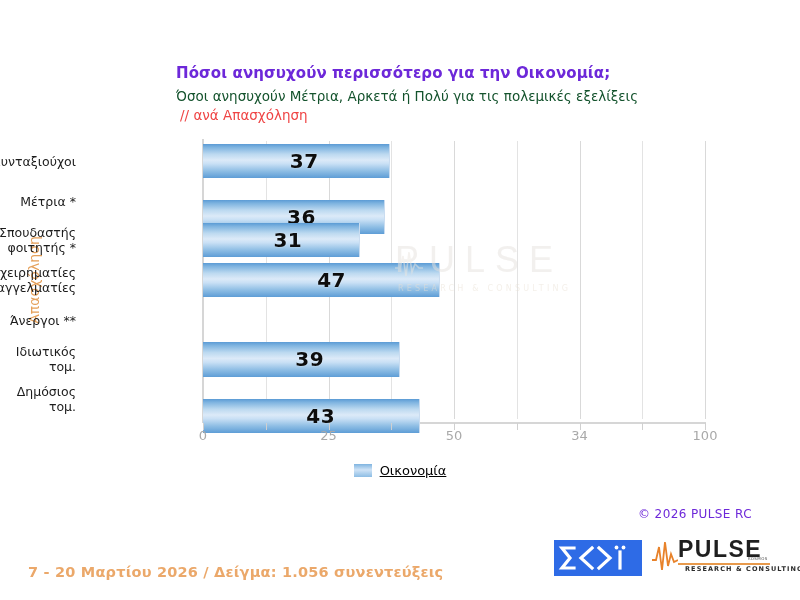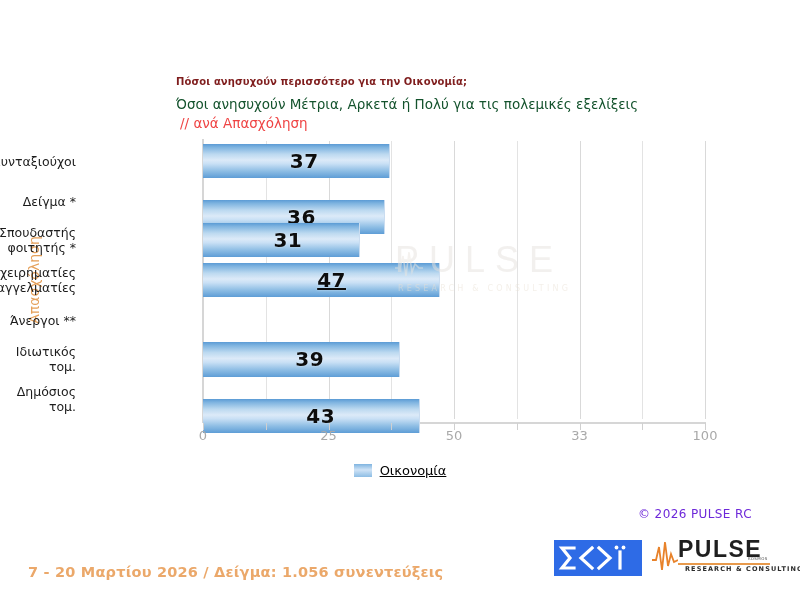--- a/index.html
+++ b/index.html
@@ -7,22 +7,22 @@
     width:800px;height:600px;
     background:#ffffff;
     font-family:"DejaVu Sans","Liberation Sans",sans-serif;
     overflow:hidden;
     position:relative;
   }
 
   
   #title-block{position:absolute;left:176px;top:64px;width:600px;}
   #chart-title{
-    font-size:10px;font-weight:bold;color:#7f1d1d;letter-spacing:0.1px;
-    line-height:19px;white-space:nowrap;margin-top:8px;
+    font-size:15px;font-weight:bold;color:#6d28d9;letter-spacing:0.1px;
+    line-height:19px;white-space:nowrap;
   }
   #chart-subtitle{
     font-size:13.5px;color:#14532d;line-height:19px;margin-top:4px;
     white-space:nowrap;
   }
   #chart-subtitle2{
     font-size:13.5px;color:#ef4444;line-height:19px;padding-left:4px;
     white-space:nowrap;
   }
 
@@ -197,21 +197,21 @@
       <div class="bar-row" style="top: 59px; height: 34.2143px;">
         <div class="bar" style="width: 180.72px;"></div>
         <div class="bar-label" style="left: 98.4924px;">36</div>
       </div>
       <div class="bar-row" style="top: 82.1786px; height: 34.2143px; text-align: right;">
         <div class="bar" style="width: 155.62px;"></div>
         <div class="bar-label" style="left: 84.8129px;">31</div>
       </div>
       <div class="bar-row" style="top: 121.893px; height: 34.2143px;">
         <div class="bar" style="width: 235.94px;"></div>
-        <div class="bar-label" style="left: 128.587px; text-decoration: underline;">47</div>
+        <div class="bar-label" style="left: 128.587px;">47</div>
       </div>
       <div class="bar-row" style="top: 201.321px; height: 34.2143px;">
         <div class="bar" style="width: 195.78px;"></div>
         <div class="bar-label" style="left: 106.7px;">39</div>
       </div>
       <div class="bar-row" style="top: 258px; height: 34.2143px;">
         <div class="bar" style="width: 215.86px;"></div>
         <div class="bar-label" style="left: 117.644px;">43</div>
       </div>
     </div>
@@ -228,24 +228,24 @@
     <div class="tickmark" style="left: 454px;"></div>
     <div class="tickmark" style="left: 579.5px;"></div>
     <div class="tickmark" style="left: 705px;"></div>
     <div class="tickmark" style="left: 265.75px;"></div>
     <div class="tickmark" style="left: 391.25px;"></div>
     <div class="tickmark" style="left: 516.75px;"></div>
     <div class="tickmark" style="left: 642.25px;"></div>
     <div class="xticklabel" style="left: 203px;">0</div>
     <div class="xticklabel" style="left: 328.5px;">25</div>
     <div class="xticklabel" style="left: 454px;">50</div>
-    <div class="xticklabel" style="left: 579.5px;">33</div>
+    <div class="xticklabel" style="left: 579.5px;">34</div>
     <div class="xticklabel" style="left: 705px;">100</div>
     <div class="cat-label" style="top: 160.857px;">Συνταξιούχοι</div>
-    <div class="cat-label" style="top: 200.571px;">Δείγμα *</div>
+    <div class="cat-label" style="top: 200.571px;">Μέτρια *</div>
     <div class="cat-label" style="top: 240.286px; text-align: right;">Σπουδαστής
 φοιτητής *</div>
     <div class="cat-label" style="top: 280px;">Επιχειρηματίες
 Επαγγελματίες</div>
     <div class="cat-label" style="top: 319.714px;">Άνεργοι **</div>
     <div class="cat-label" style="top: 359.429px; text-align: right;">Ιδιωτικός τομ.</div>
     <div class="cat-label" style="top: 399.143px;">Δημόσιος τομ.</div>
   </div>
 
 <div id="legend">

